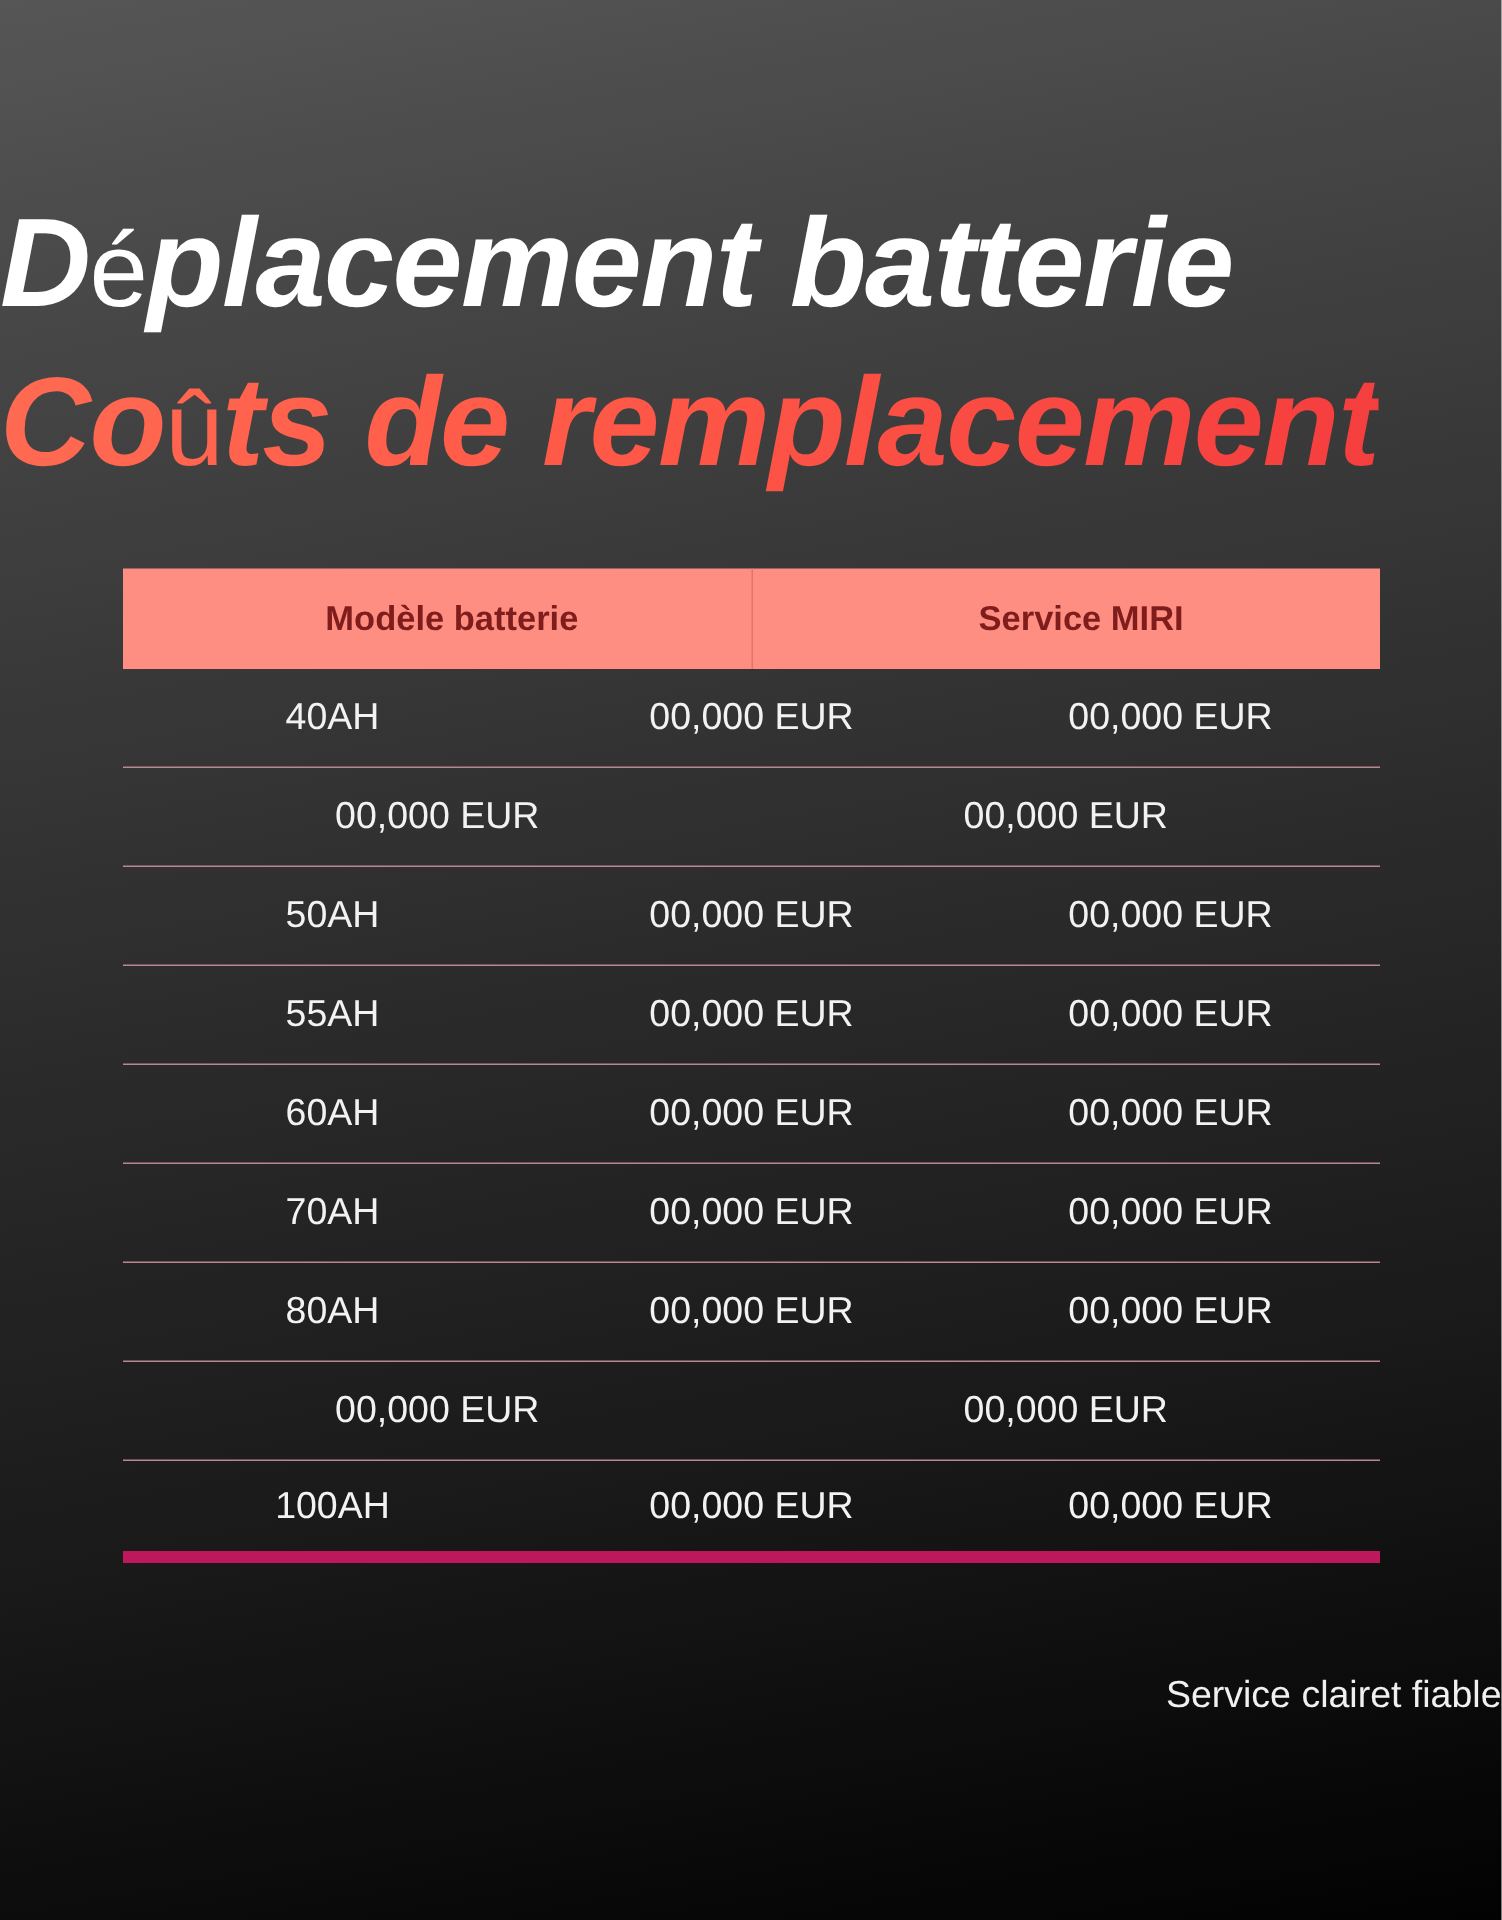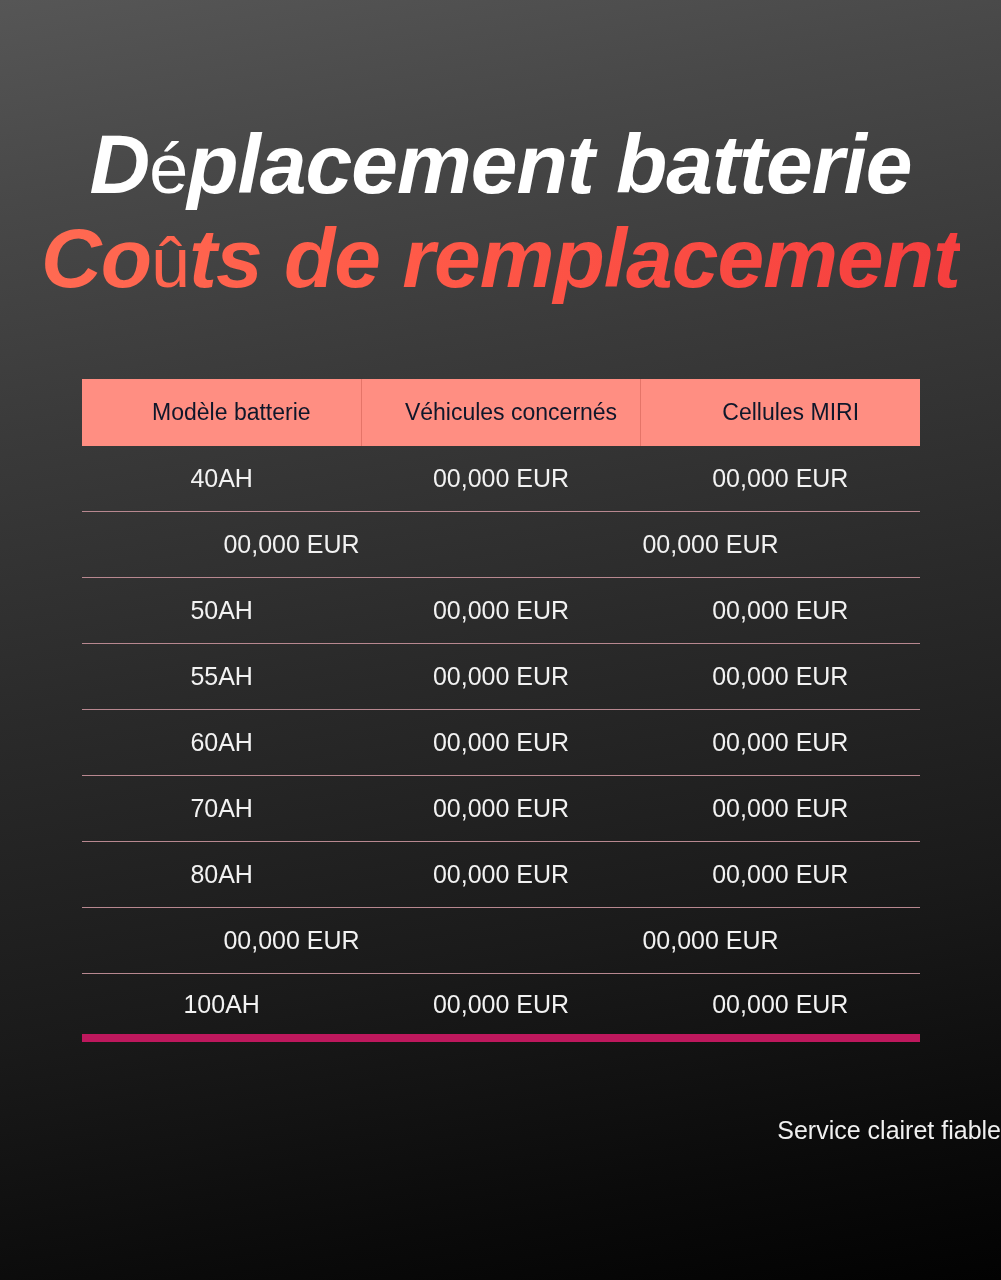--- a/index.html
+++ b/index.html
@@ -3,42 +3,43 @@
   <meta charset="utf-8">
   <style>
     html, body { margin: 0; padding: 0; }
     body {
       width: 1001px; height: 1280px; overflow: hidden;
       background: linear-gradient(170deg, #565656 0%, #484848 14%, #3a3a3a 30%, #2a2a2a 50%, #1a1a1a 72%, #0a0a0a 90%, #020202 100%);
       font-family: "Liberation Sans", "DejaVu Sans", sans-serif;
       position: relative;
     }
     .title {
-      position: absolute; left: 0; width: 1001px; text-align: center;
+      position: absolute; left: 0; width: 1001px; text-align: left;
       font-family: "Liberation Sans", "DejaVu Sans", sans-serif;
       font-weight: bold; font-style: italic;
       font-size: 84px; line-height: 1; letter-spacing: -1px;
       white-space: nowrap;
+      margin-top: 11px;
     }
     .title-1 { top: 122px; color: #ffffff; }
-    .title-2 { top: 216px; }
+    .title-2 { top: 228px; }
     .title-2 .grad {
       background: linear-gradient(90deg, #ff6a52 0%, #ff5a48 40%, #f53e3e 100%);
       -webkit-background-clip: text; background-clip: text; color: transparent;
     }
     .title .thin { font-weight: normal; font-style: normal; font-size: 70px; }
     .table {
       position: absolute; left: 82px; top: 379px; width: 838px;
     }
     .thead {
       display: flex; height: 67px; background: #ff8e82;
     }
     .th {
       flex: 1; display: flex; align-items: center; justify-content: center;
-      color: #0f172a; font-weight: normal; font-size: 23px;
+      color: #7f1d1d; font-weight: bold; font-size: 23px;
       border-right: 1px solid #e57468; box-sizing: border-box; margin-left: 20px;
     }
     .th:last-child { border-right: none; }
     .row {
       display: flex; height: 66px; border-bottom: 1.5px solid #b88890;
       box-sizing: border-box;
     }
     .row.last { border-bottom: 8px solid #be185d; height: 68px; }
     .td {
       flex: 1; display: flex; align-items: center; justify-content: center;
@@ -52,22 +53,21 @@
 </head>
 <body>
 
 <div class="title title-1"><span>D</span><span class="thin">é</span><span>placement batterie</span></div>
 
 <div class="title title-2"><span class="grad"><span>Co</span><span class="thin">û</span><span>ts de remplacement</span></span></div>
 
 <div class="table">
   <div class="thead">
     <div class="th">Modèle batterie</div>
-    <div class="th">Véhicules concernés</div>
-    <div class="th">Cellules MIRI</div>
+    <div class="th">Service MIRI</div>
   </div>
   <div id="tbody">
       <div class="row">
         <div class="td">40AH</div>
         <div class="td">00,000 EUR</div>
         <div class="td">00,000 EUR</div>
       </div>
       <div class="row">
         <div class="td">00,000 EUR</div>
         <div class="td">00,000 EUR</div>

